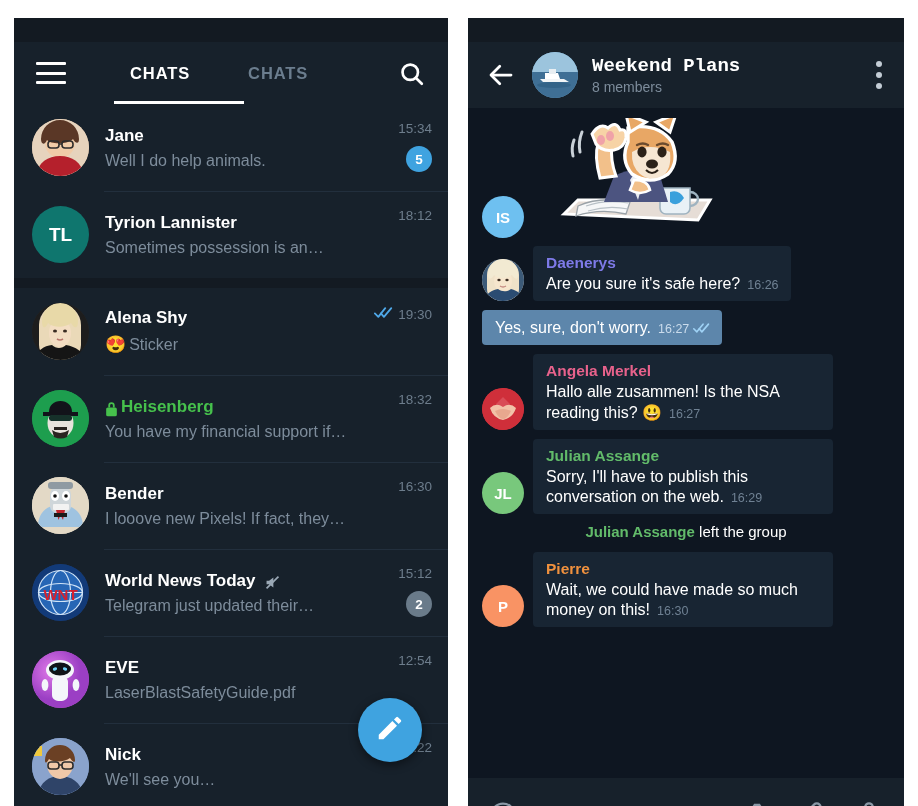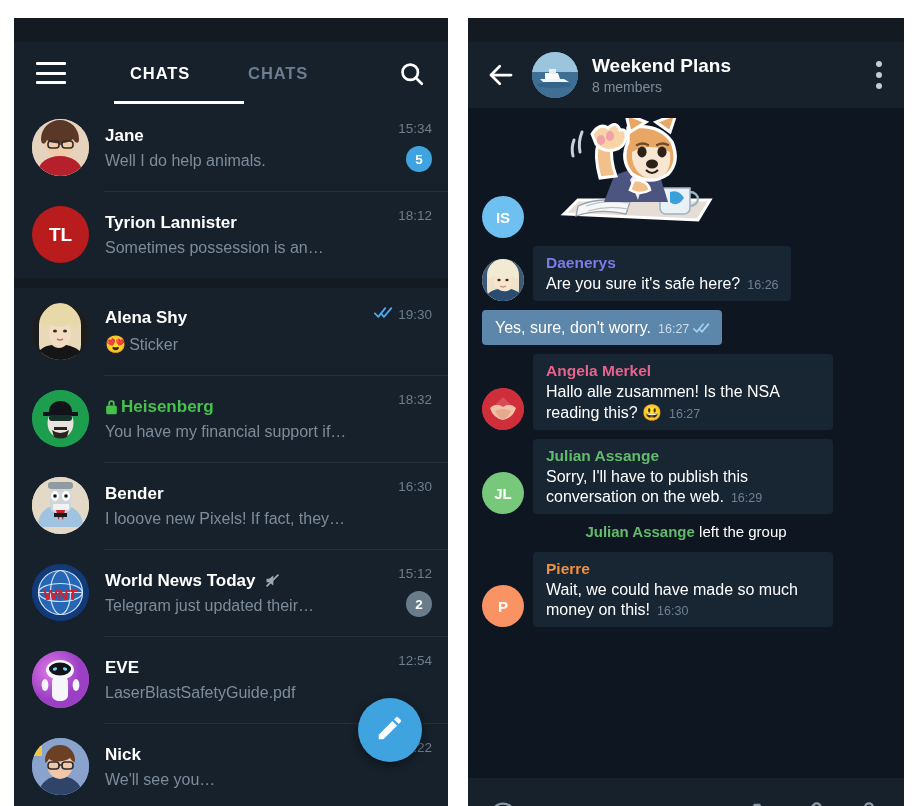--- a/index.html
+++ b/index.html
@@ -47,21 +47,21 @@
   .chat-row + .chat-row::before {
     content: ""; position: absolute; left: 90px; right: 0; top: 0; height: 1px;
     background: #222f3d;
   }
   .avatar {
     width: 57px; height: 57px; border-radius: 50%; flex: 0 0 57px;
     display: flex; align-items: center; justify-content: center;
     font-size: 19px; font-weight: bold; color: #fff; overflow: hidden; position: relative;
   }
   .row-body { flex: 1 1 auto; margin-left: 16px; min-width: 0; }
-  .row-top { display: flex; align-items: center; }
+  .row-top { display: flex; align-items: flex-end; }
   .row-name {
     font-size: 17px; font-weight: bold; color: #ffffff;
     white-space: nowrap; overflow: hidden; text-overflow: ellipsis;
   }
   .row-name.secret { color: #46c14c; }
   .lock-icon { color: #46c14c; margin-right: 3px; display:inline-flex; vertical-align: -1px;}
   .mute-icon { margin-left: 8px; display:inline-flex; }
   .row-msg {
     margin-top: 6px; font-size: 16px; color: #7d8c9b;
     white-space: nowrap; overflow: hidden; text-overflow: ellipsis;
@@ -93,21 +93,21 @@
   .r-header {
     height: 66px; background: #17212b; display: flex; align-items: center;
     padding: 0 16px 0 18px; position: relative;
   }
   .back-btn { width: 30px; height: 30px; cursor: pointer; flex: 0 0 auto; }
   .hdr-avatar {
     width: 46px; height: 46px; border-radius: 50%; margin-left: 16px; flex: 0 0 46px;
     overflow: hidden; position: relative;
   }
   .hdr-text { margin-left: 14px; flex: 1 1 auto; min-width: 0; }
-  .hdr-title { font-size: 19px; font-weight: bold; color: #ffffff; }
+  .hdr-title { font-size: 19px; font-weight: bold; color: #ffffff; font-family: Liberation Mono, monospace; }
   .hdr-sub { font-size: 14px; color: #7d8c9b; margin-top: 2px; }
   .kebab { width: 6px; display: flex; flex-direction: column; gap: 5px; cursor: pointer; margin-right: 6px; }
   .kebab i { width: 6px; height: 6px; border-radius: 50%; background: #c3ccd5; }
 
   
   .msgs { position: relative; height: 670px; background: #0e1621; padding: 10px 0 0 0; overflow: hidden; }
   .msg-line { display: flex; align-items: flex-end; padding: 0 14px; margin-bottom: 9px; }
   .msg-line.out { justify-content: flex-start; }
   .m-avatar {
     width: 42px; height: 42px; border-radius: 50%; flex: 0 0 42px; overflow: hidden;
@@ -190,21 +190,21 @@
         </div>
         <div class="row-right">
           <div class="row-time-line">
             <span class="row-time">15:34</span>
           </div>
           <div class="badge">5</div>
         </div>
       </div>
 
       <div class="chat-row">
-        <div class="avatar" style="background:#b91c1c">
+        <div class="avatar" style="background:#0f766e">
           <span>TL</span>
         </div>
         <div class="row-body">
           <div class="row-top">
             <span class="row-name">Tyrion Lannister</span>
           </div>
           <div class="row-msg">Sometimes possession is an…</div>
         </div>
         <div class="row-right">
           <div class="row-time-line">

